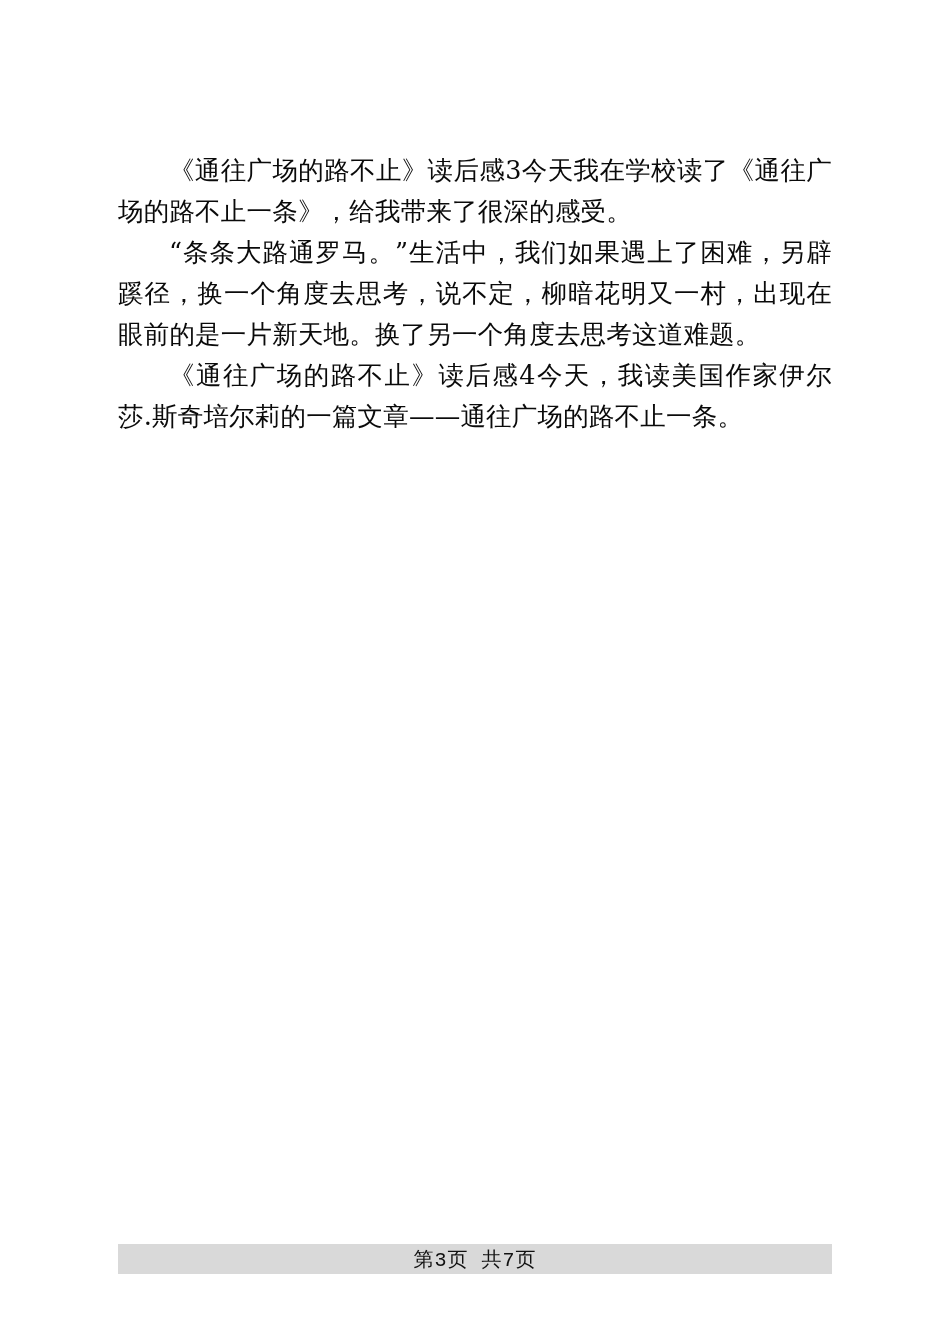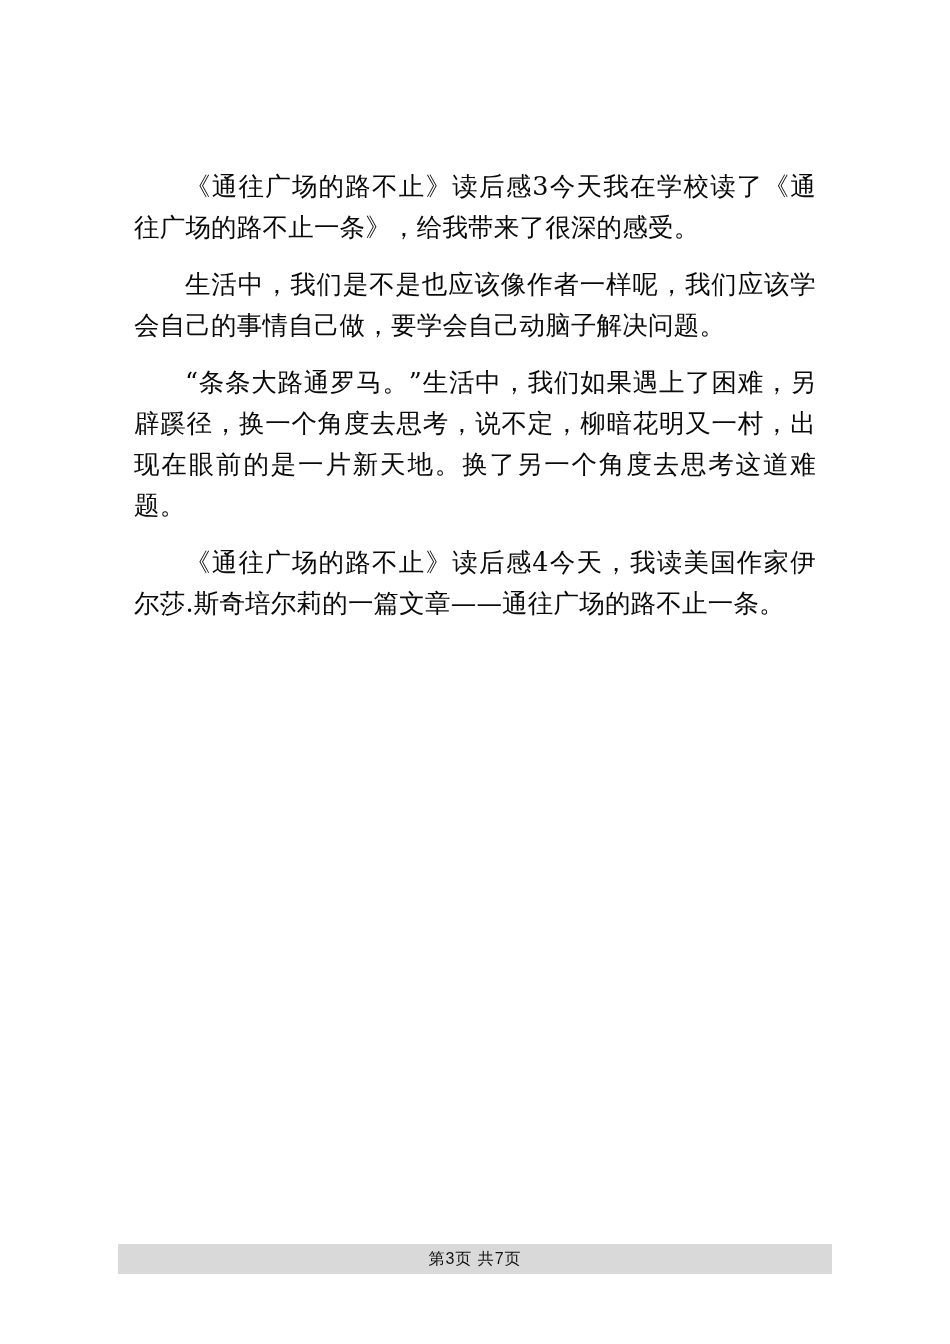--- a/index.html
+++ b/index.html
@@ -25,50 +25,49 @@
     padding: 150px 118px 0 118px;
   }
   .doc-body {
     font-size: 25.5px;
     line-height: 41px;
     letter-spacing: 0.2px;
     text-align: justify;
     text-justify: inter-ideograph;
   }
   .para {
-    margin: 16px;
+    margin: 0;
     text-indent: 2em;
     word-break: break-all;
   }
   .footer {
     position: absolute;
     left: 118px;
     right: 118px;
     top: 1244px;
     height: 30px;
     background: #d9d9d9;
     display: flex;
     align-items: center;
     justify-content: center;
   }
   .footer-text {
-    font-size: 16px;
+    font-size: 20px;
     letter-spacing: 1px;
     color: #111;
-    font-family: Liberation Sans, sans-serif;
+    font-family: Liberation Mono, monospace;
   }
 </style>
 </head>
 <body>
 
 <div class="page">
 
   <div class="doc-body">
     <p class="para">《通往广场的路不止》读后感3今天我在学校读了《通往广场的路不止一条》，给我带来了很深的感受。</p>
-    <p class="para">生活中，我们是不是也应该像作者一样呢，我们应该学会自己的事情自己做，要学会自己动脑子解决问题。</p>
     <p class="para">“条条大路通罗马。”生活中，我们如果遇上了困难，另辟蹊径，换一个角度去思考，说不定，柳暗花明又一村，出现在眼前的是一片新天地。换了另一个角度去思考这道难题。</p>
     <p class="para">《通往广场的路不止》读后感4今天，我读美国作家伊尔莎.斯奇培尔莉的一篇文章——通往广场的路不止一条。</p>
 
   </div>
 
   <div class="footer">
     <span class="footer-text">第3页 共7页</span>
   </div>
 
 </div>

